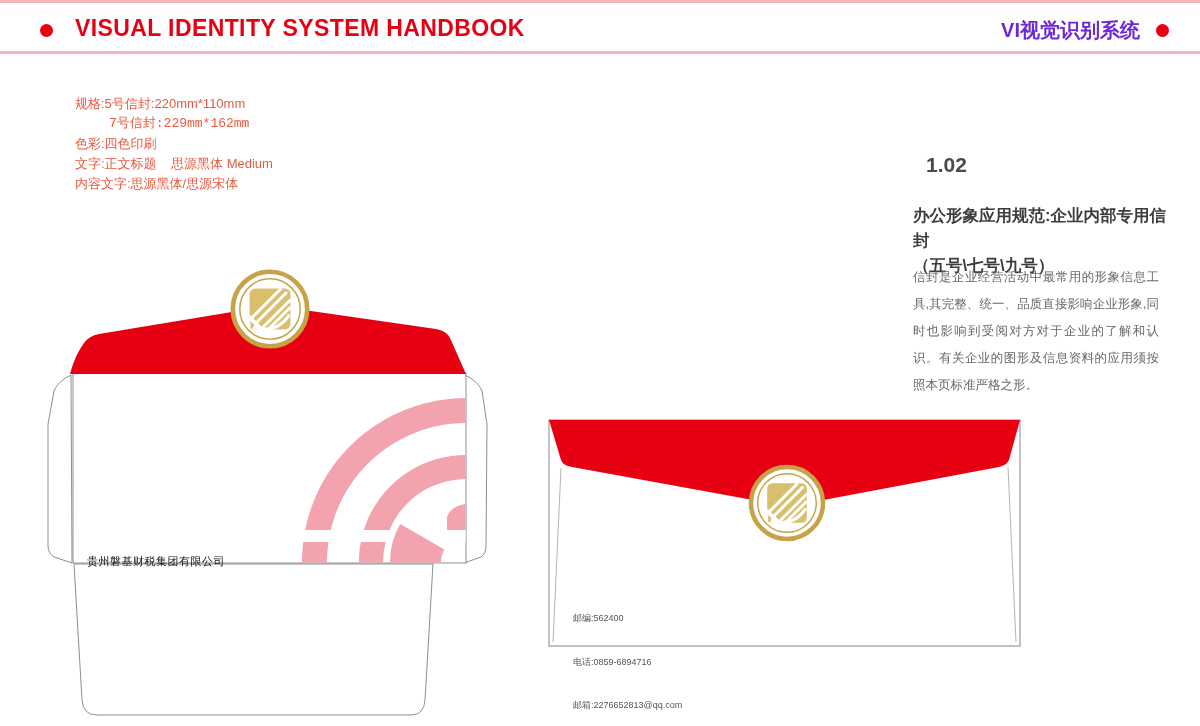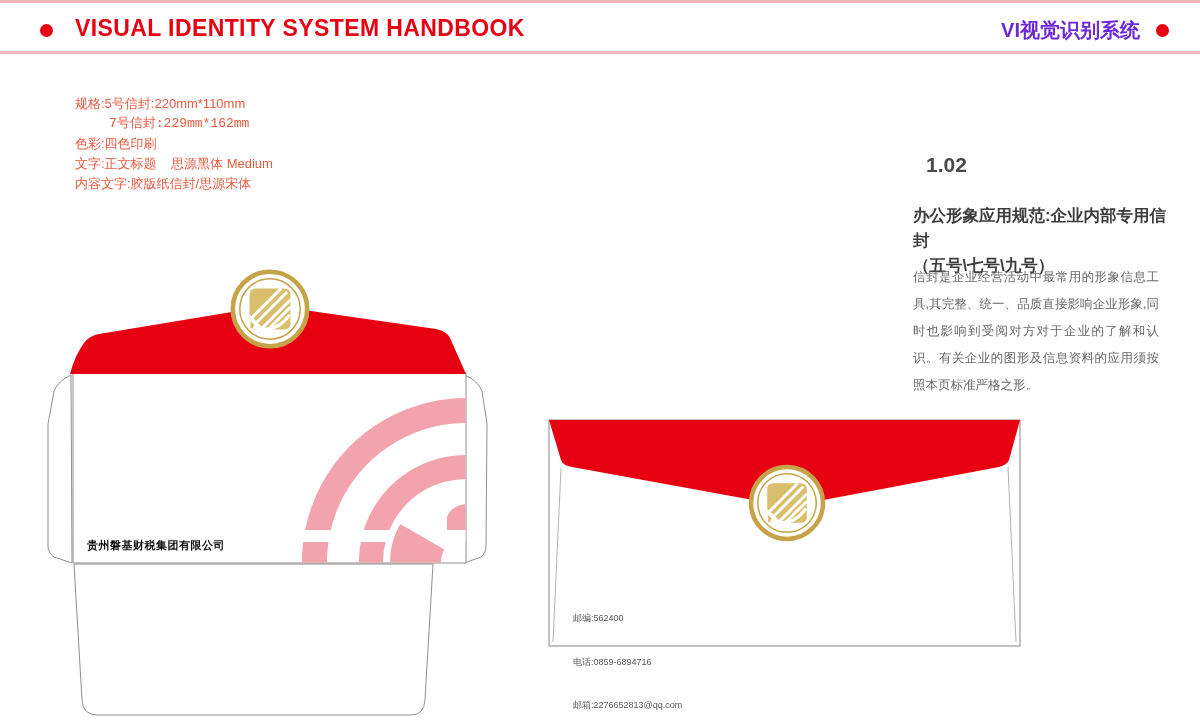--- a/index.html
+++ b/index.html
@@ -26,21 +26,21 @@
   #specs{position:absolute;left:75px;top:94px;color:#e85a40;font-size:13px;line-height:20px;}
   .spec-line{white-space:pre;}
   .spec-indent{padding-left:34px;font-family:Liberation Mono, monospace;}
   
   #sec-number{position:absolute;left:913px;top:153px;font-size:21px;font-weight:700;color:#4a4a4a;margin-left:13px;}
   #sec-title{position:absolute;left:913px;top:203px;width:260px;font-size:16.5px;font-weight:700;
              color:#3c3c3c;line-height:25px;}
   #sec-body{position:absolute;left:913px;top:264px;width:246px;font-size:12.5px;color:#676767;
             line-height:27px;text-align:justify;}
   
-  #company-name{position:absolute;left:87px;top:538px;font-size:11px;font-weight:700;color:#111111;
+  #company-name{position:absolute;left:87px;top:554px;font-size:11px;font-weight:400;color:#111111;
                 letter-spacing:.5px;white-space:pre;}
   #contact{position:absolute;left:573px;top:582px;font-size:9px;color:#555555;line-height:14.5px;white-space:pre;}
   svg{position:absolute;left:0;top:0;}
 </style>
 </head>
 <body>
 
 <div id="page">
 
   <svg width="1200" height="726" viewBox="0 0 1200 726">
@@ -94,21 +94,21 @@
   <h1 id="title-en">VISUAL IDENTITY SYSTEM HANDBOOK</h1>
   <span id="title-cn">VI视觉识别系统</span>
   <span class="dot" id="dot-right"></span>
   <div class="hline" id="underline"></div>
 
   <div id="specs">
     <div class="spec-line">规格:5号信封:220mm*110mm</div>
     <div class="spec-line spec-indent">7号信封:229mm*162mm</div>
     <div class="spec-line">色彩:四色印刷</div>
     <div class="spec-line">文字:正文标题    思源黑体 Medium</div>
-    <div class="spec-line">内容文字:胶版纸信封/思源宋体</div>
+    <div class="spec-line">内容文字:思源黑体/思源宋体</div>
   </div>
 
   <div id="sec-number">1.02</div>
   <div id="sec-title">
     <div>办公形象应用规范:企业内部专用信封</div>
     <div>（五号\七号\九号）</div>
   </div>
   <div id="sec-body">信封是企业经营活动中最常用的形象信息工具,其完整、统一、品质直接影响企业形象,同时也影响到受阅对方对于企业的了解和认识。有关企业的图形及信息资料的应用须按照本页标准严格之形。</div>
 
   <div id="company-name">贵州磐基财税集团有限公司</div>

